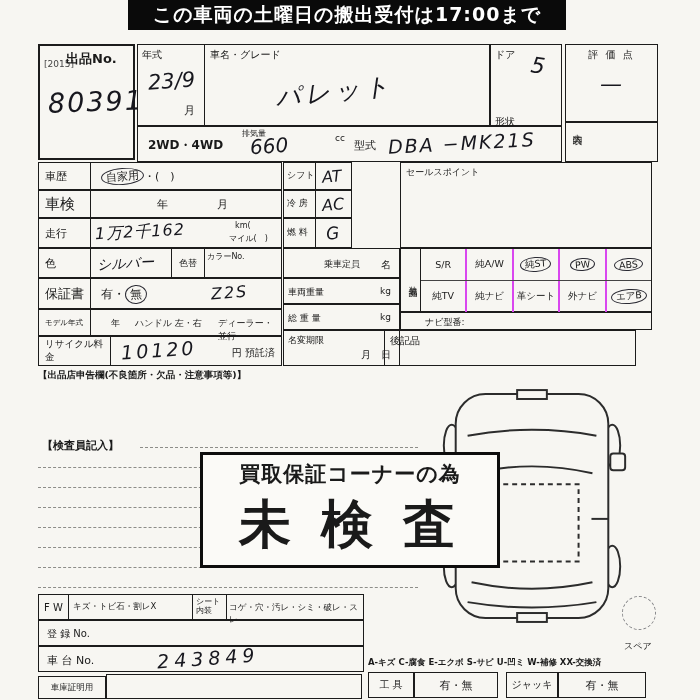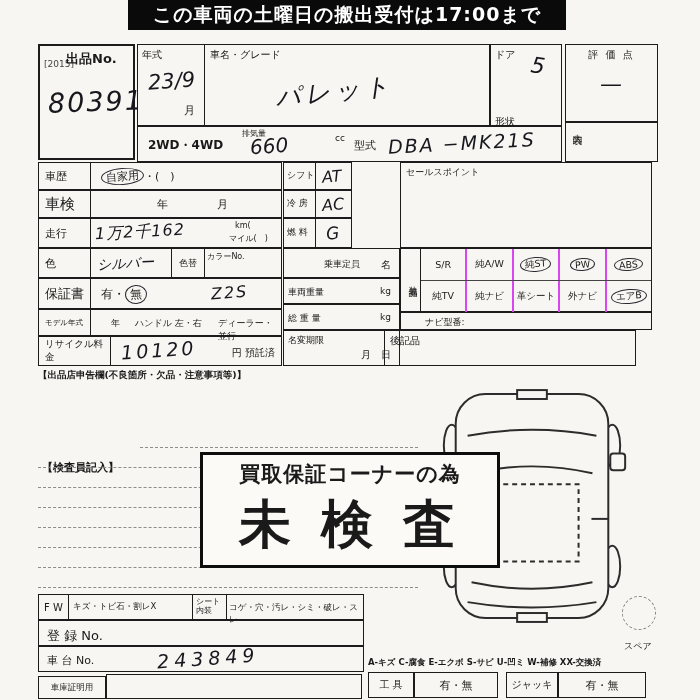--- a/index.html
+++ b/index.html
@@ -193,21 +193,21 @@
       </div>
     </div>
   </div>
   <div class="box" style="left:400px;top:312px;width:252px;height:18px;">
     <span class="abs sm" style="left:24px;top:3px;">ナビ型番:</span>
   </div>
   <div class="box" style="left:384px;top:330px;width:252px;height:36px;">
     <span class="abs lbl" style="left:5px;top:3px;">後記品</span>
   </div>
 
-  <div class="abs b" style="left:42px;top:460px;font-size:11px;">【検査員記入】</div>
+  <div class="abs b" style="left:42px;top:438px;font-size:11px;">【検査員記入】</div>
   <div class="dash" style="left:140px;top:447px;width:278px;"></div>
   <div class="dash" style="left:38px;top:467px;width:380px;"></div>
   <div class="dash" style="left:38px;top:487px;width:380px;"></div>
   <div class="dash" style="left:38px;top:507px;width:380px;"></div>
   <div class="dash" style="left:38px;top:527px;width:380px;"></div>
   <div class="dash" style="left:38px;top:547px;width:380px;"></div>
   <div class="dash" style="left:38px;top:567px;width:380px;"></div>
   <div class="dash" style="left:38px;top:587px;width:380px;"></div>
 
   <div class="abs" style="left:423px;top:388px;width:218px;height:238px;z-index:1;">
@@ -239,21 +239,21 @@
   </div>
 
   <div class="box" style="left:38px;top:594px;width:326px;height:26px;">
     <span class="cellL" style="width:30px;font-size:10px;justify-content:center;padding-left:0;">F W</span>
     <span class="abs" style="left:30px;top:0;bottom:0;width:124px;border-right:1.6px solid #1c1c1c;display:flex;align-items:center;padding-left:4px;font-size:8.5px;box-sizing:border-box;">キズ・トビ石・割レX</span>
     <span class="abs" style="left:154px;top:0;bottom:0;width:34px;border-right:1.6px solid #1c1c1c;display:flex;align-items:center;font-size:8px;line-height:1.1;padding-left:3px;box-sizing:border-box;">シート内装</span>
     <span class="abs" style="left:190px;top:7px;font-size:8.5px;">コゲ・穴・汚レ・シミ・破レ・スレ</span>
   </div>
 
   <div class="box" style="left:38px;top:620px;width:326px;height:26px;">
-    <span class="abs" style="left:8px;top:6px;font-size:13px;">登 録 No.</span>
+    <span class="abs" style="left:8px;top:6px;font-size:10px;">登 録 No.</span>
   </div>
 
   <div class="box" style="left:38px;top:646px;width:326px;height:26px;">
     <span class="abs" style="left:8px;top:6px;font-size:11px;">車 台 No.</span>
     <span class="abs hw" style="left:118px;top:0px;font-size:19px;letter-spacing:5px;transform:rotate(-4deg);">243849</span>
   </div>
 
   <div class="abs b" style="left:368px;top:657px;font-size:8.5px;white-space:nowrap;">A-キズ C-腐食 E-エクボ S-サビ U-凹ミ W-補修 XX-交換済</div>
 
   <div class="box" style="left:368px;top:672px;width:46px;height:26px;display:flex;align-items:center;justify-content:center;font-size:10px;">工 具</div>

